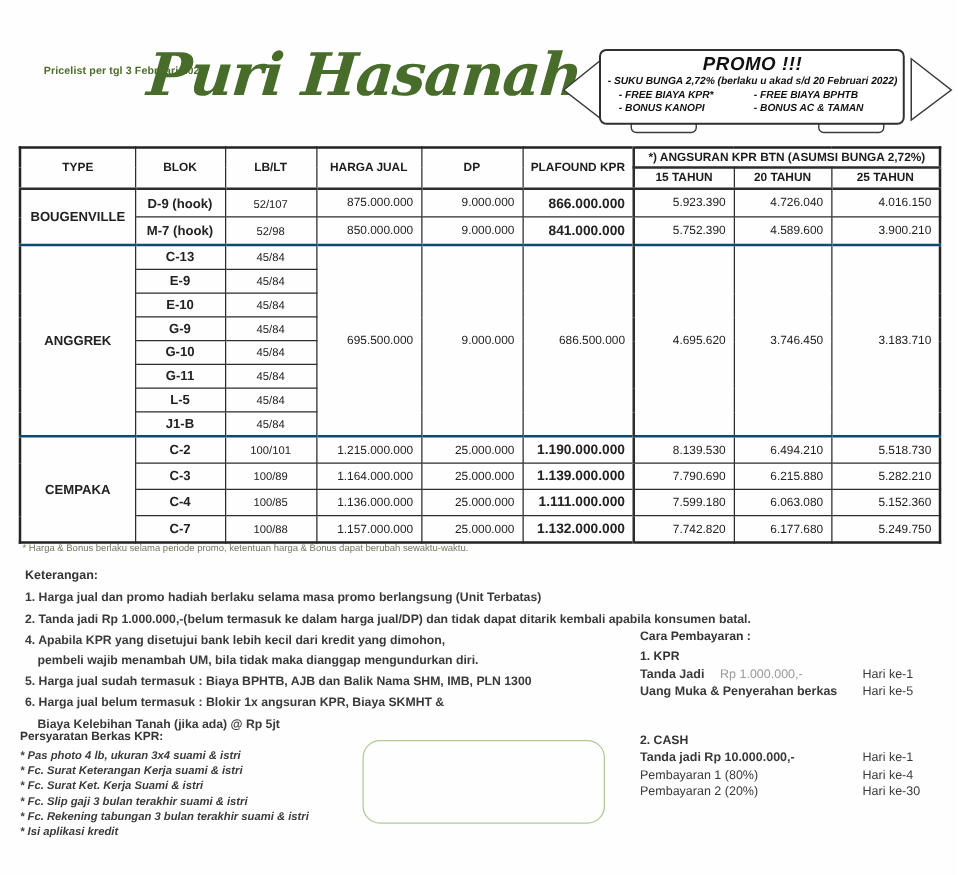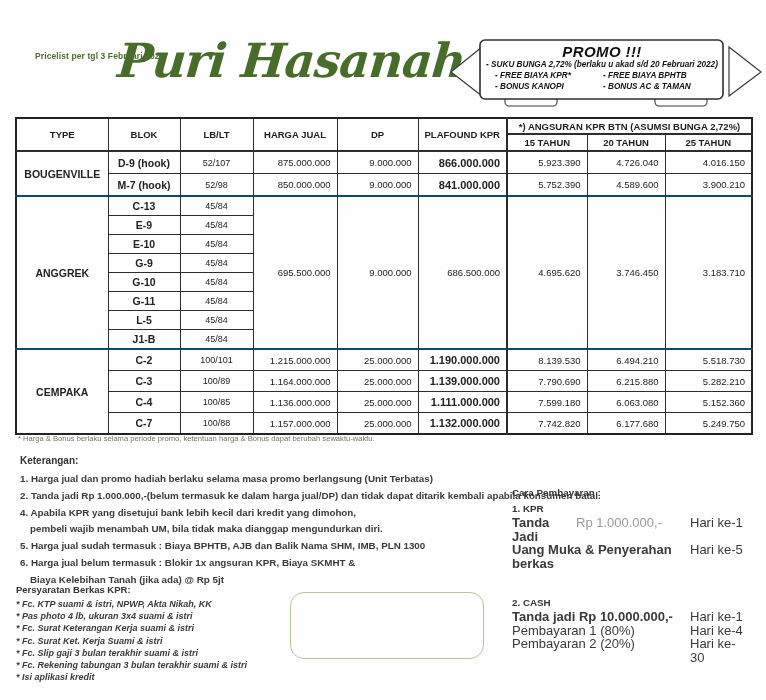--- a/index.html
+++ b/index.html
@@ -65,23 +65,23 @@
   }
 
   
   .keterangan { position:absolute; left:20px; top:455px; width:480px; }
   .ket-head { font-size:10px; font-weight:bold; color:#333; margin-bottom:5px; }
   .k-line { font-size:9.8px; font-weight:bold; color:#3a3a3a; line-height:16.8px; white-space:nowrap; }
   .k-line.indent { padding-left:10px; }
 
   
   .cara { position:absolute; left:512px; top:487px; width:240px; }
-  .cara-head { font-size:9.8px; font-weight:bold; color:#333; }
+  .cara-head { font-size:9.8px; font-weight:bold; color:#333;margin-top:17px; }
   .pay-group-title { font-size:9.8px; font-weight:bold; color:#333; margin-top:4px; line-height:14px; }
-  .pay-row { display:flex; width:236px; line-height:13.5px; font-size:13px; color:#3a3a3a; }
+  .pay-row { display:flex; width:236px; line-height:13.5px; font-size:10px; color:#3a3a3a; }
   .pay-label-b { font-weight:bold; }
   .pay-label-fixed { font-weight:bold; width:64px; flex:none; }
   .pay-value { color:#9a9a9a; }
   .pay-due { margin-left:auto; width:58px; flex:none; }
   .cash-gap { height:22px; }
 
   
   .persyaratan { position:absolute; left:16px; top:584px; width:280px; }
   .per-head { font-size:9.5px; font-weight:bold; color:#333; margin-bottom:3px; }
   .per-item { font-size:9px; font-style:italic; font-weight:600; color:#3b3b3b; line-height:12.2px; white-space:nowrap; }
@@ -290,21 +290,20 @@
       <span class="pay-due">Hari ke-4</span>
     </div>
     <div class="pay-row">
       <span>Pembayaran 2 (20%)</span>
       <span class="pay-due">Hari ke-30</span>
     </div>
   </div>
 
   <div class="persyaratan">
     <div class="per-head">Persyaratan Berkas KPR:</div>
-    <div class="per-item">* Fc. KTP suami &amp; istri, NPWP, Akta Nikah, KK</div>
     <div class="per-item">* Pas photo 4 lb, ukuran 3x4 suami &amp; istri</div>
     <div class="per-item">* Fc. Surat Keterangan Kerja suami &amp; istri</div>
     <div class="per-item">* Fc. Surat Ket. Kerja Suami &amp; istri</div>
     <div class="per-item">* Fc. Slip gaji 3 bulan terakhir suami &amp; istri</div>
     <div class="per-item">* Fc. Rekening tabungan 3 bulan terakhir suami &amp; istri</div>
     <div class="per-item">* Isi aplikasi kredit</div>
   </div>
 
   <div class="green-box"></div>
 

